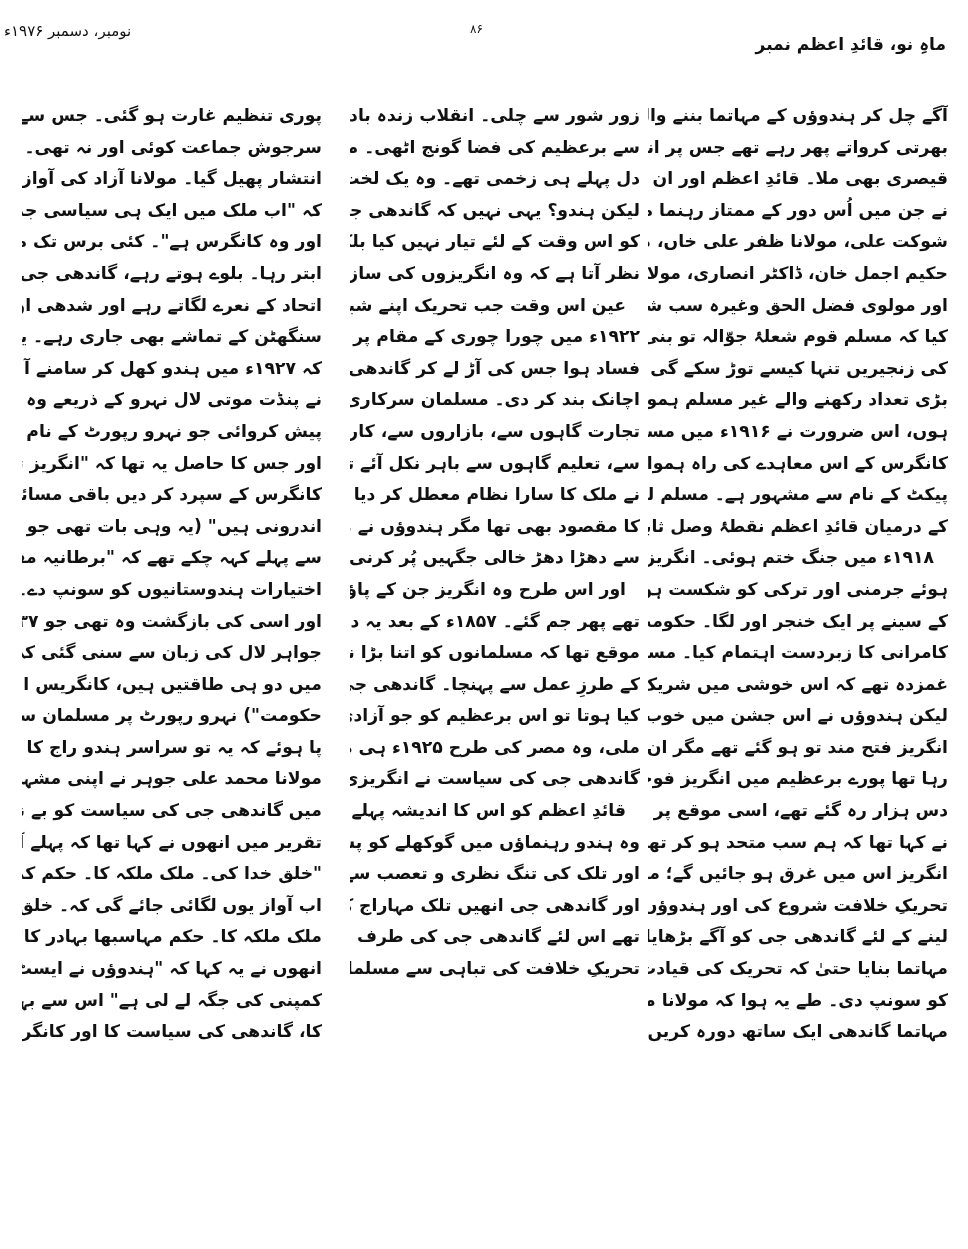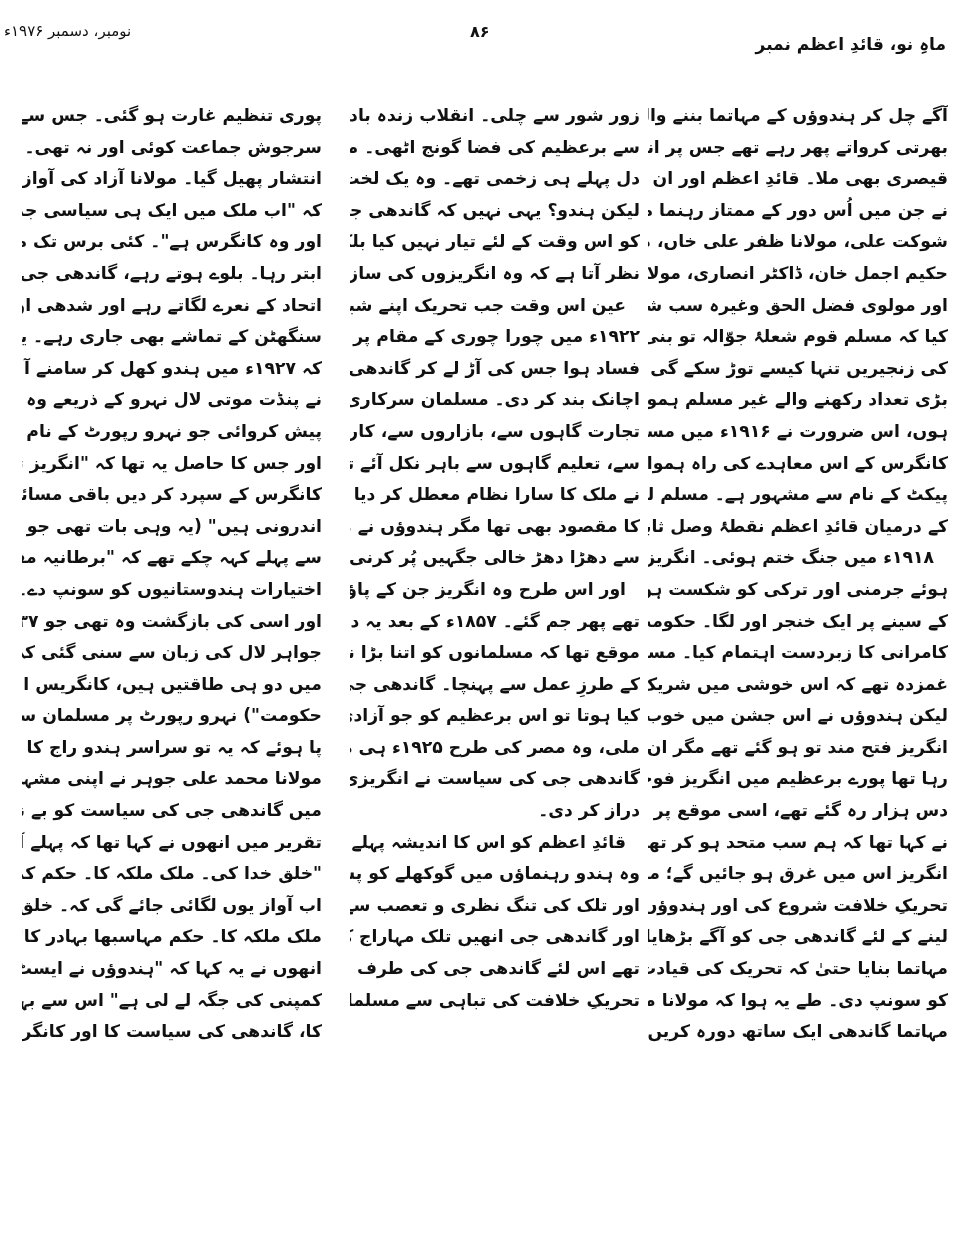--- a/index.html
+++ b/index.html
@@ -4,21 +4,21 @@
   <style>
     html, body { margin: 0; padding: 0; background: #ffffff; }
     body {
       width: 968px; height: 1249px; position: relative; overflow: hidden;
       font-family: "DejaVu Sans", sans-serif; color: #111111;
     }
     .header {
       position: absolute; top: 22px; left: 0; width: 968px; height: 30px;
     }
     .hdr-right { position: absolute; right: 22px; top: 12px; font-size: 17px; direction: rtl; font-weight: bold; }
-    .hdr-center { position: absolute; left: 470px; top: 0; font-size: 16px; font-weight: bold; direction: rtl; }
+    .hdr-center { position: absolute; left: 470px; top: 0; font-size: 12px; font-weight: normal; direction: rtl; }
     .hdr-left { position: absolute; left: 4px; top: 0; font-size: 15px; direction: rtl; }
     .column {
       position: absolute; top: 100px; direction: rtl; text-align: justify;
       font-family: "DejaVu Sans", sans-serif; font-size: 17.2px; font-weight: bold;
     }
     .col-right { left: 648px; width: 300px; }
     .col-middle { left: 350px; width: 290px; }
     .col-left { left: 22px; width: 300px; }
     .line {
       height: 31.6px; line-height: 31.6px; white-space: nowrap; overflow: hidden;
@@ -84,21 +84,20 @@
     <div class="line">نے ملک کا سارا نظام معطل کر دیا تھا اور یہی ان</div>
     <div class="line">کا مقصود بھی تھا مگر ہندوؤں نے مہاسبھا کے نام</div>
     <div class="line">سے دھڑا دھڑ خالی جگہیں پُر کرنی شروع کر دیں۔</div>
     <div class="line indent">اور اس طرح وہ انگریز جن کے پاؤں اکھڑ چکے</div>
     <div class="line">تھے پھر جم گئے۔ ۱۸۵۷ء کے بعد یہ دوسرا</div>
     <div class="line">موقع تھا کہ مسلمانوں کو اتنا بڑا نقصان ہندوؤں</div>
     <div class="line">کے طرزِ عمل سے پہنچا۔ گاندھی جی نے اگر ایسا نہ</div>
     <div class="line">کیا ہوتا تو اس برعظیم کو جو آزادی ۱۹۴۷ء میں</div>
     <div class="line">ملی، وہ مصر کی طرح ۱۹۲۵ء ہی میں مل جاتی،</div>
     <div class="line">گاندھی جی کی سیاست نے انگریزی تسلط کی عمر</div>
-    <div class="line short">دراز کر دی۔</div>
     <div class="line indent">قائدِ اعظم کو اس کا اندیشہ پہلے سے تھا</div>
     <div class="line">وہ ہندو رہنماؤں میں گوکھلے کو پسند کرتے تھے</div>
     <div class="line">اور تلک کی تنگ نظری و تعصب سے چڑتے تھے</div>
     <div class="line">اور گاندھی جی انھیں تلک مہاراج کے جانشین</div>
     <div class="line">تھے اس لئے گاندھی جی کی طرف سے ان کو</div>
     <div class="line short">تحریکِ خلافت کی تباہی سے مسلمانوں کی</div>
   </div>
 <div class="column col-left" id="col-left">
     <div class="line">پوری تنظیم غارت ہو گئی۔ جس سے زیادہ منظم اور</div>
     <div class="line">سرجوش جماعت کوئی اور نہ تھی۔ مسلمانوں میں</div>

